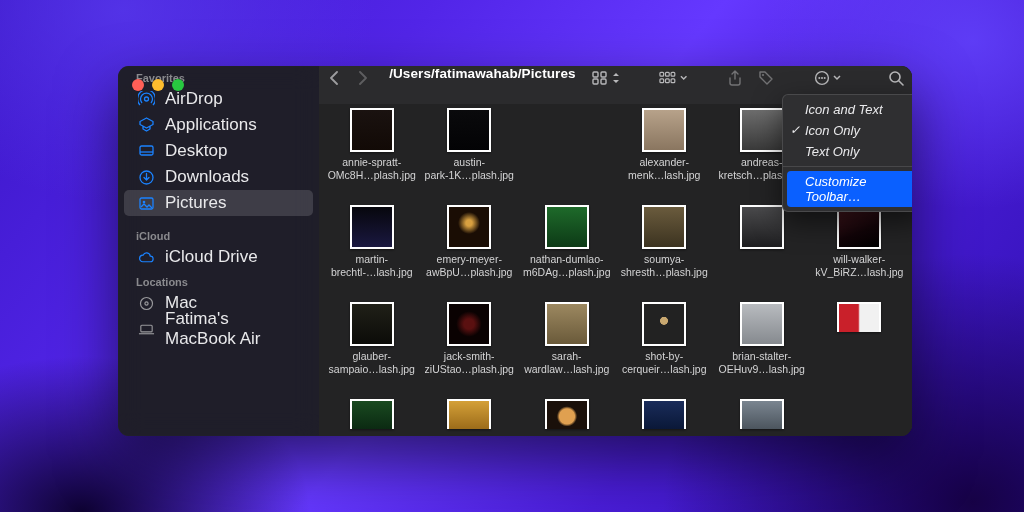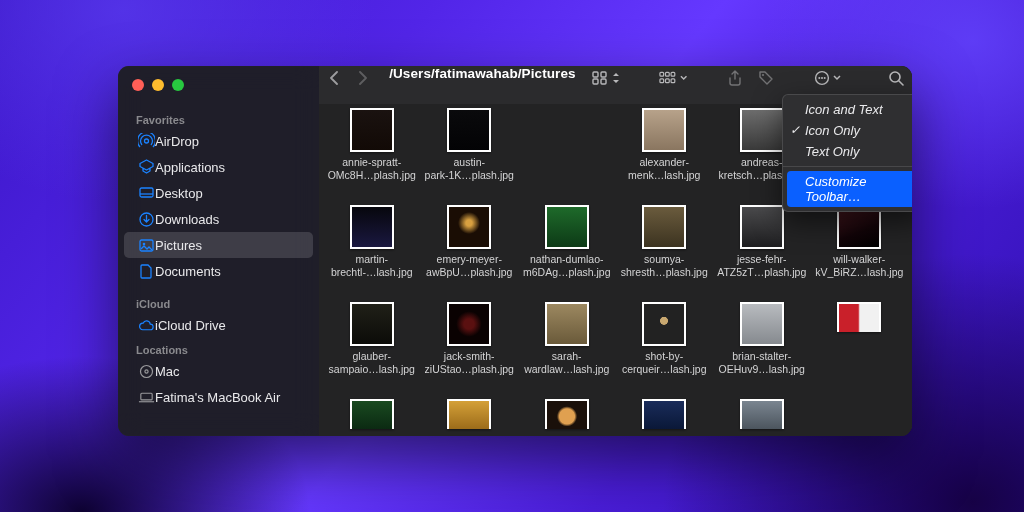--- a/index.html
+++ b/index.html
@@ -38,25 +38,24 @@
   }
   .nav-btn { width:24px; height:24px; display:flex; align-items:center; justify-content:center; color:#9d9d9f; border-radius:5px; }
   .path { color:#fff; font-size:13.5px; font-weight:600; letter-spacing:.1px; margin-left:4px; margin-right:auto; }
   .tb-ico { width:28px; height:24px; display:flex; align-items:center; justify-content:center; color:#b8b8ba; border-radius:5px; position:relative; }
   .tb-gap { width:14px; }
   
   .sidebar {
     width:201px; flex:none;
     background: rgba(32,30,46,.72);
     backdrop-filter: blur(12px);
-    padding-top:42px;
     overflow:hidden;
   }
   .sb-head { color:#8a8a8e; font-size:11px; font-weight:600; padding:6px 18px 2px; }
-  .sb-item { display:flex; align-items:center; padding:4px 14px; height:26px; font-size:13px; color:#e9e9eb; border-radius:5px; margin:0 6px; }
+  .sb-item { display:flex; align-items:center; gap:10px; padding:4px 14px; height:26px; font-size:17px; color:#e9e9eb; border-radius:5px; margin:0 6px; }
   .sb-item.sel { background:rgba(255,255,255,.14); }
   .sb-ico { width:17px; height:17px; display:flex; align-items:center; justify-content:center; color:#1b83ff; }
   .sb-ico.gray { color:#99999c; }
   
   .main {
     flex:1; background:#232324; padding-top:42px;
     overflow:hidden; position:relative;
   }
   .grid { display:grid; grid-template-columns: repeat(6, 1fr); padding:0 4px 0 4px; row-gap:24px; }
   .cell { display:flex; flex-direction:column; align-items:center; }
@@ -211,28 +210,20 @@
     <div class="sb-item sel">
       <span class="sb-ico">
           <svg width="17" height="17" viewBox="0 0 17 17">
             <rect x="2" y="3" width="13" height="11" rx="1.5" stroke="currentColor" stroke-width="1.3" fill="none"></rect>
             <circle cx="6" cy="7" r="1.3" fill="currentColor"></circle>
             <path d="M3 12l3-3 3 3 2-2 3 3" stroke="currentColor" stroke-width="1.3" fill="none"></path>
           </svg>
         </span>
       <span>Pictures</span>
     </div>
-    <div class="sb-item">
-      <span class="sb-ico">
-          <svg width="17" height="17" viewBox="0 0 17 17">
-            <path d="M4 2h6l3 3v9a1 1 0 0 1-1 1H4a1 1 0 0 1-1-1V3a1 1 0 0 1 1-1z" stroke="currentColor" stroke-width="1.3" fill="none"></path>
-          </svg>
-        </span>
-      <span>Documents</span>
-    </div>
 
     <div class="sb-head" style="margin-top:8px">iCloud</div>
     <div class="sb-item">
       <span class="sb-ico">
           <svg width="18" height="13" viewBox="0 0 18 13">
             <path d="M5 11h8a3 3 0 0 0 0-6 4 4 0 0 0-7.6-1A3 3 0 0 0 5 11z" stroke="currentColor" stroke-width="1.3" fill="none"></path>
           </svg>
         </span>
       <span>iCloud Drive</span>
     </div>
@@ -296,21 +287,20 @@
         <div class="cell">
           <span class="thumb" style="background: linear-gradient(rgb(30, 106, 42), rgb(13, 58, 22));"></span>
           <div class="fname">nathan-dumlao-<br>m6DAg…plash.jpg</div>
         </div>
         <div class="cell">
           <span class="thumb" style="background: linear-gradient(rgb(106, 91, 61), rgb(60, 51, 32));"></span>
           <div class="fname">soumya-<br>shresth…plash.jpg</div>
         </div>
         <div class="cell">
           <span class="thumb" style="background: linear-gradient(rgb(74, 74, 76), rgb(30, 30, 32));"></span>
-          <div class="fname">jesse-fehr-<br>ATZ5zT…plash.jpg</div>
         </div>
         <div class="cell">
           <span class="thumb" style="background: linear-gradient(160deg, rgb(74, 24, 32), rgb(18, 4, 8) 60%, rgb(0, 0, 0));"></span>
           <div class="fname">will-walker-<br>kV_BiRZ…lash.jpg</div>
         </div>
         <div class="cell">
           <span class="thumb" style="background: linear-gradient(rgb(32, 32, 24), rgb(12, 12, 8)), radial-gradient(circle at 55% 35%, rgb(208, 192, 112) 0px, rgb(208, 192, 112) 12%, transparent 14%);"></span>
           <div class="fname">glauber-<br>sampaio…lash.jpg</div>
         </div>
         <div class="cell">

